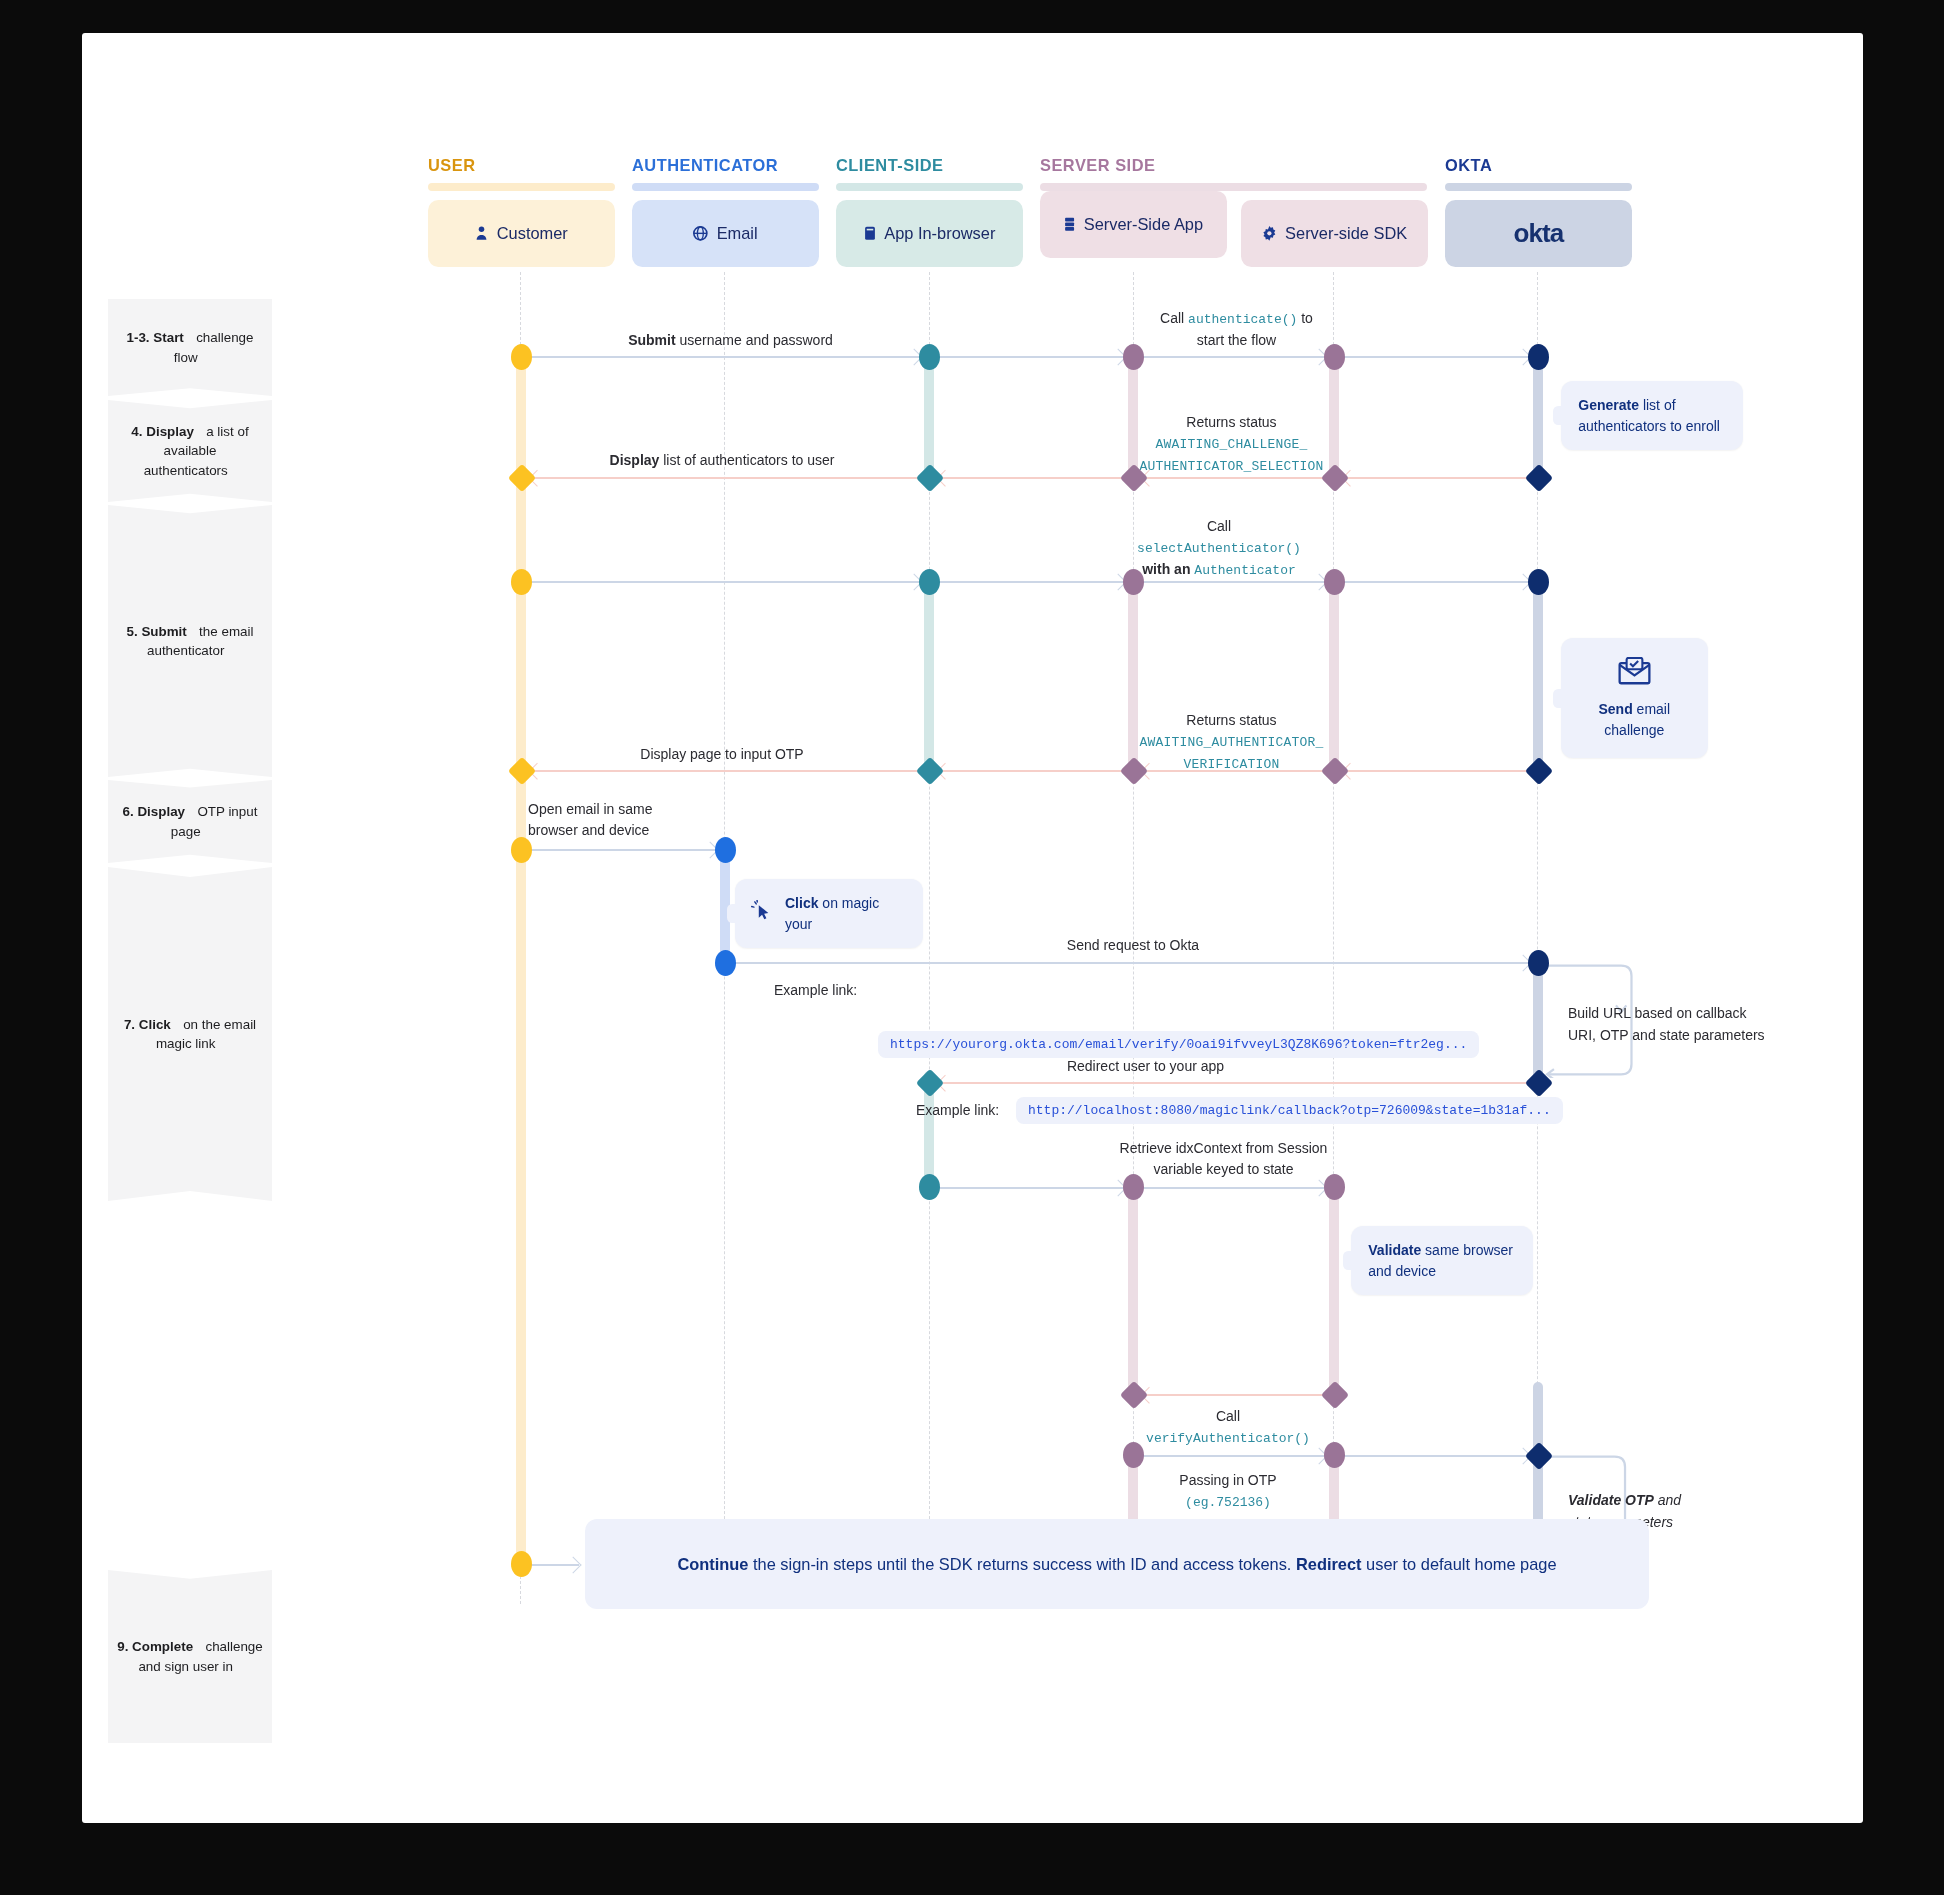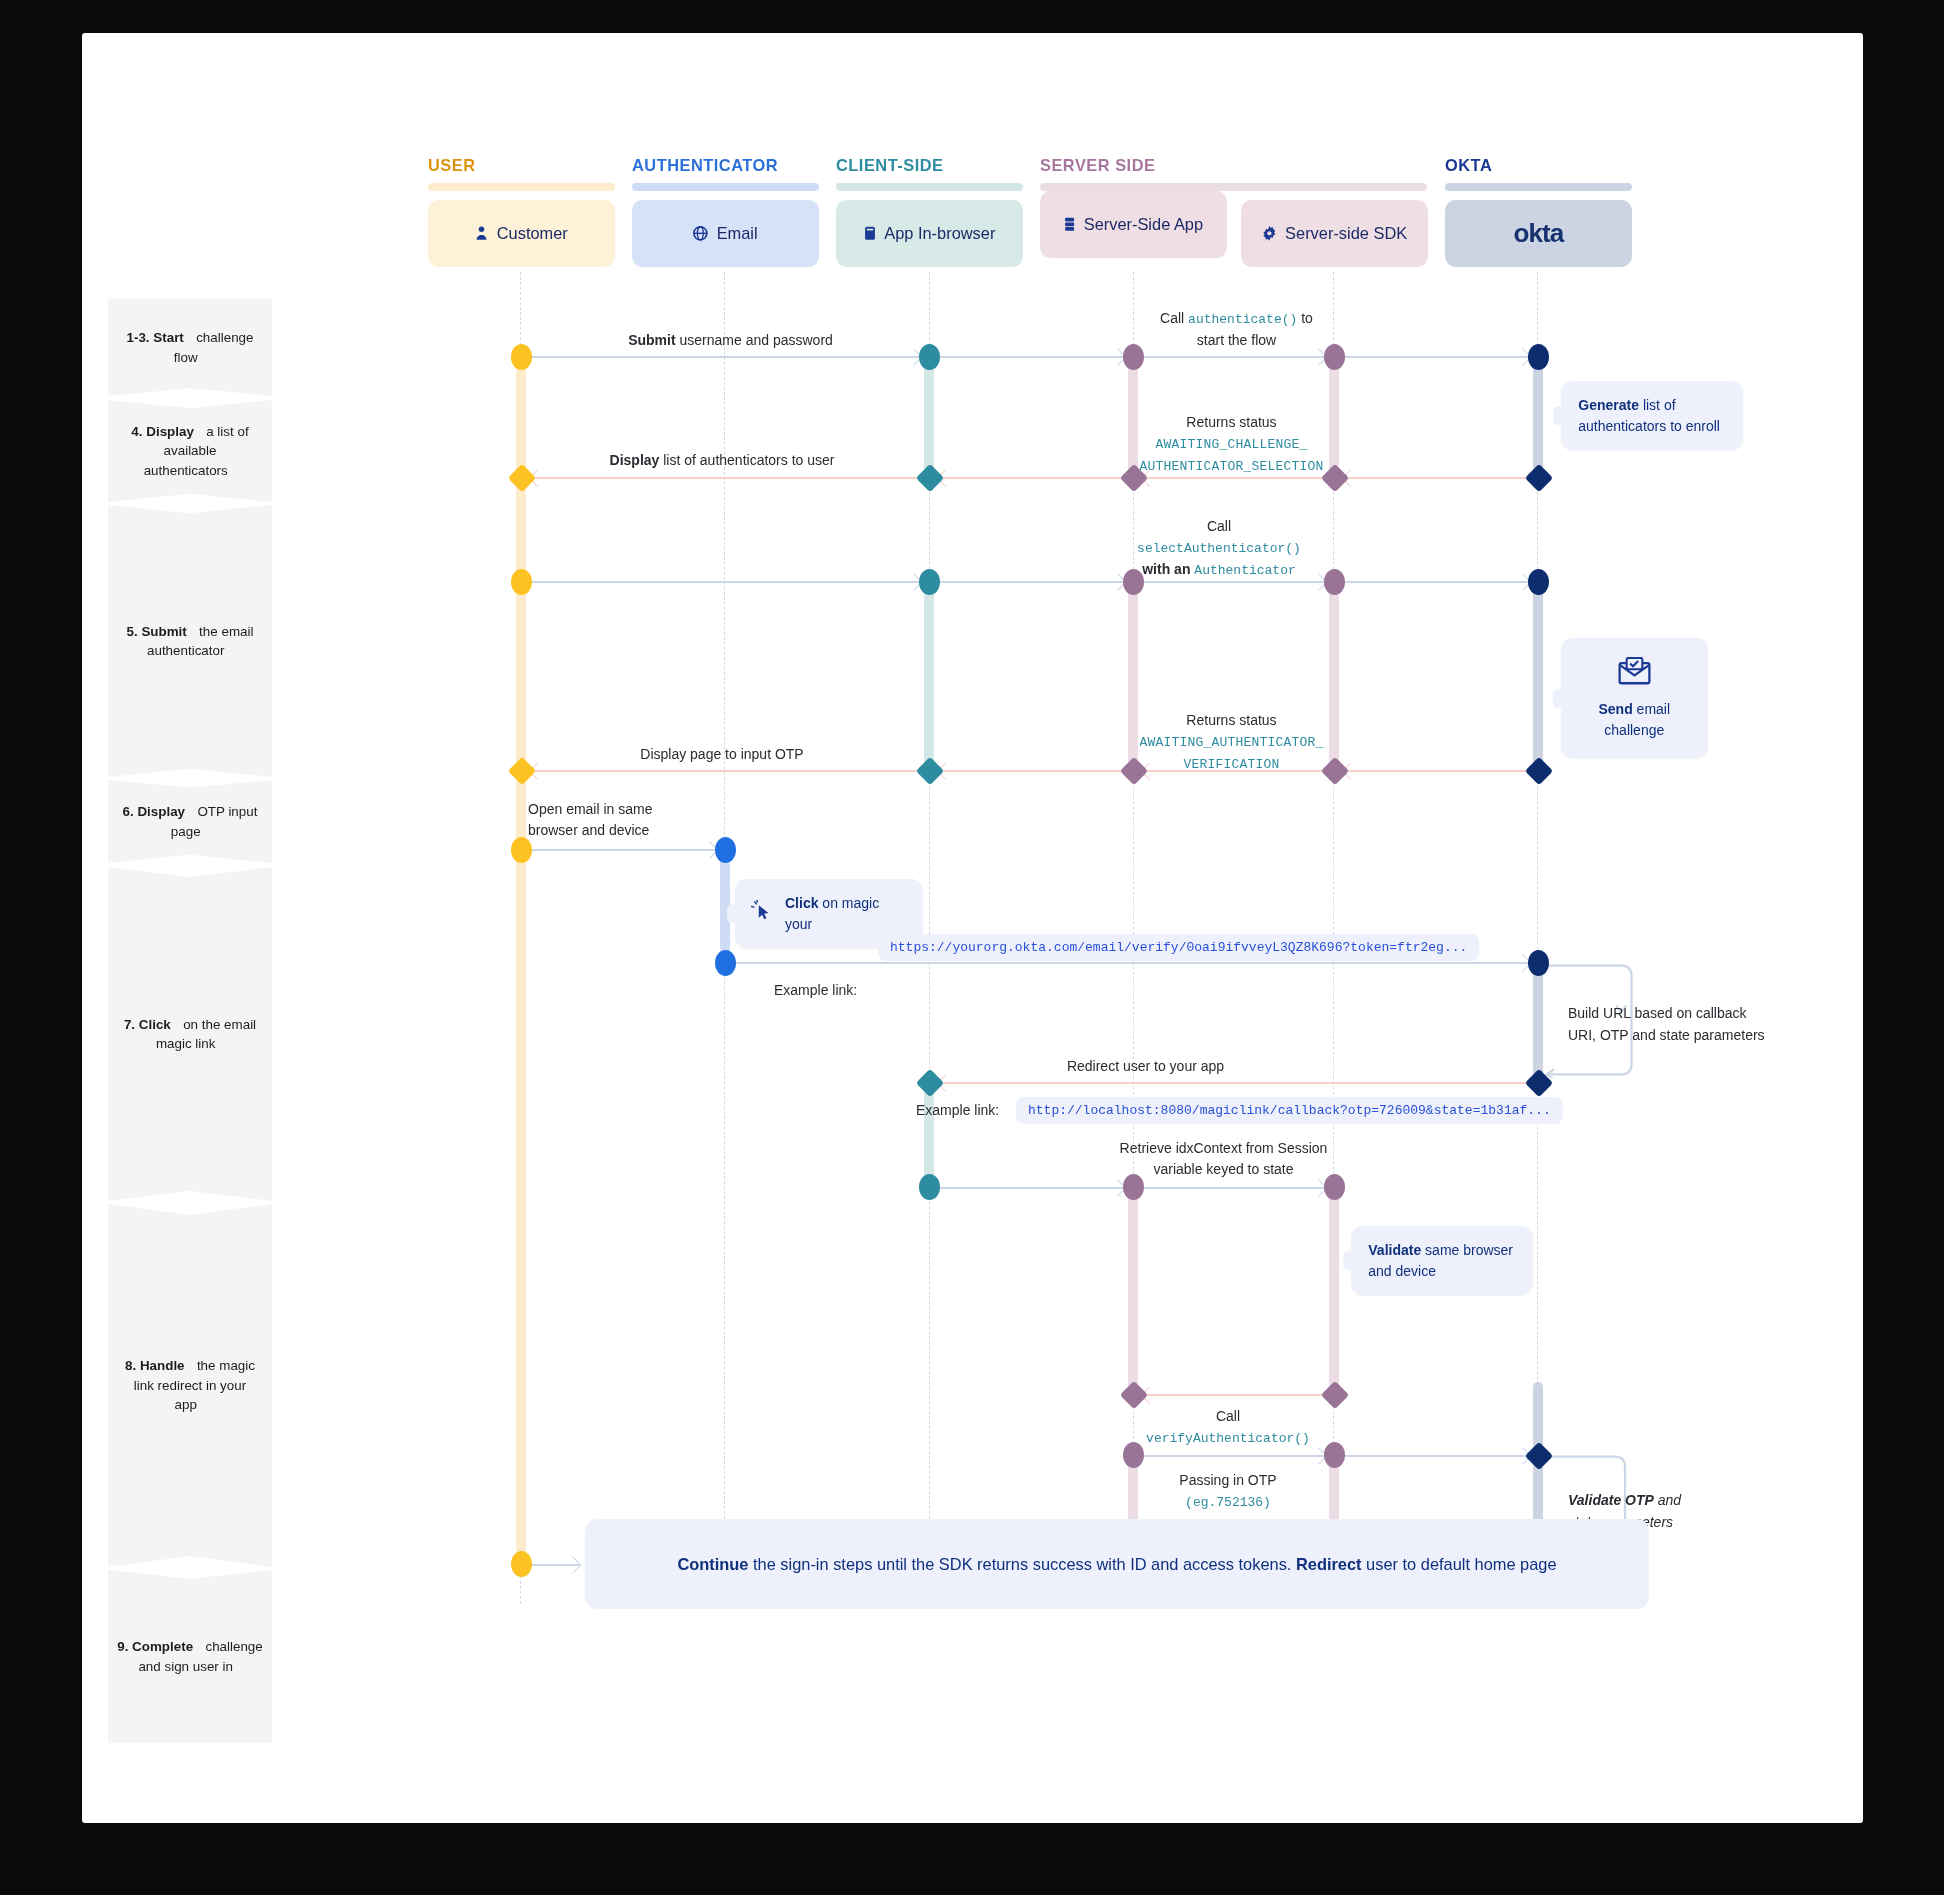--- a/index.html
+++ b/index.html
@@ -160,23 +160,20 @@
      <span><b>4. Display</b><span> a list of available authenticators</span></span>
    </div>
    <div class="step" style="top:472px;height:272px;clip-path:polygon(0 0,50% 3%,100% 0,100% 100%,50% 97%,0 100%);">
      <span><b>5. Submit</b><span> the email authenticator</span></span>
    </div>
    <div class="step" style="top:747px;height:83px;clip-path:polygon(0 0,50% 9%,100% 0,100% 100%,50% 90%,0 100%);">
      <span><b>6. Display</b><span> OTP input page</span></span>
    </div>
    <div class="step" style="top:834px;height:334px;clip-path:polygon(0 0,50% 3%,100% 0,100% 100%,50% 97%,0 100%);">
      <span><b>7. Click</b><span> on the email magic link</span></span>
-   </div>
-   <div class="step" style="top:1171px;height:363px;clip-path:polygon(0 0,50% 3%,100% 0,100% 100%,50% 97%,0 100%);">
-     <span><b>8. Handle</b><span> the magic link redirect in your app</span></span>
    </div>
    <div class="step" style="top:1537px;height:173px;clip-path:polygon(0 0,50% 5%,100% 0,100% 100%,0 100%);">
      <span><b>9. Complete</b><span> challenge and sign user in</span></span>
    </div>
 
    <div class="dash" style="left:438px;top:239px;height:1332px;"></div>
    <div class="dash" style="left:642px;top:239px;height:1332px;"></div>
    <div class="dash" style="left:847px;top:239px;height:1332px;"></div>
    <div class="dash" style="left:1051px;top:239px;height:1332px;"></div>
    <div class="dash" style="left:1251px;top:239px;height:1332px;"></div>
@@ -322,21 +319,21 @@
 
    <div class="arrow fwd" style="left:653px;top:929px;width:794px;">
           <span class="tip"></span>
         </div>
    <div class="msg" style="left:865px;top:902px;width:372px;">
      <span>Send request to Okta</span>
    </div>
    <div class="plabel" style="left:692px;top:949px;">
      <span>Example link:</span>
    </div>
-   <div class="pill" style="left:796px;top:901px;">https://yourorg.okta.com/email/verify/0oai9ifvveyL3QZ8K696?token=ftr2eg...</div>
+   <div class="pill" style="left:796px;top:998px;">https://yourorg.okta.com/email/verify/0oai9ifvveyL3QZ8K696?token=ftr2eg...</div>
 
    <svg class="hook" style="left:1453px;top:929px;" width="112" height="116" viewBox="0 0 130 134">
      <path d="M6 4 H100 Q112 4 112 16 V118 Q112 130 100 130 H14" fill="none" stroke="#ccd6e6" stroke-width="2.6"></path>
      <path d="M106 50 l-6 8 l-6 -8" fill="none" stroke="#ccd6e6" stroke-width="2.6"></path>
      <path d="M22 124 l-8 6 l8 6" fill="none" stroke="#ccd6e6" stroke-width="2.6"></path>
    </svg>
    <div class="anno" style="left:1486px;top:970px;width:225px;">
      <span>Build URL  based on callback</span><br><span>URI, OTP and state parameters</span>
    </div>
 

